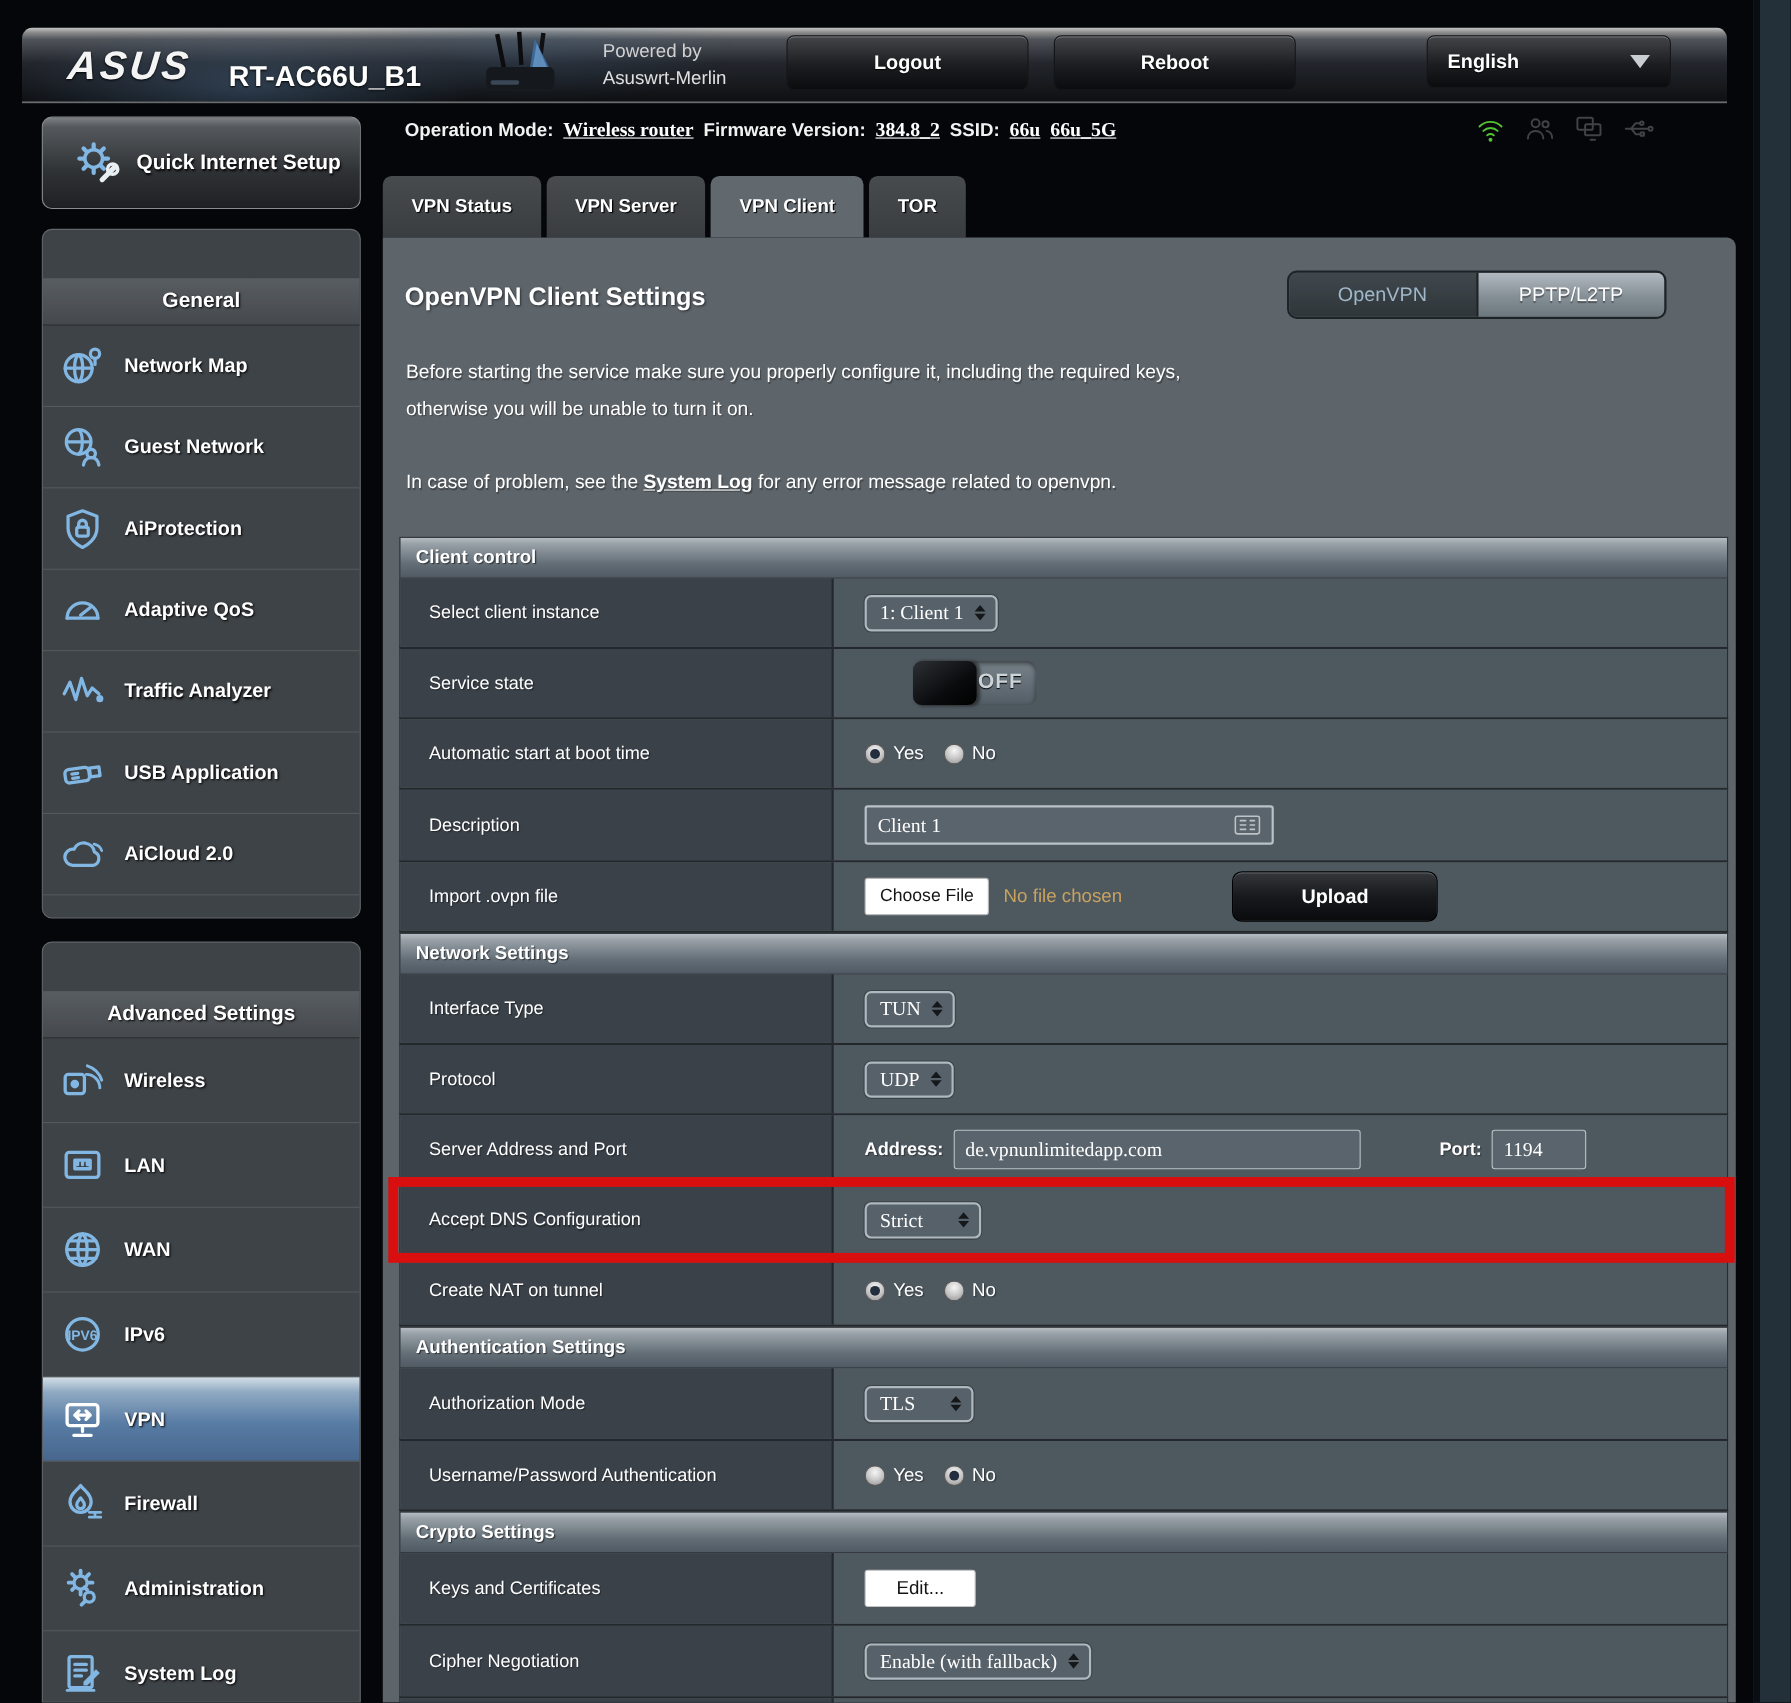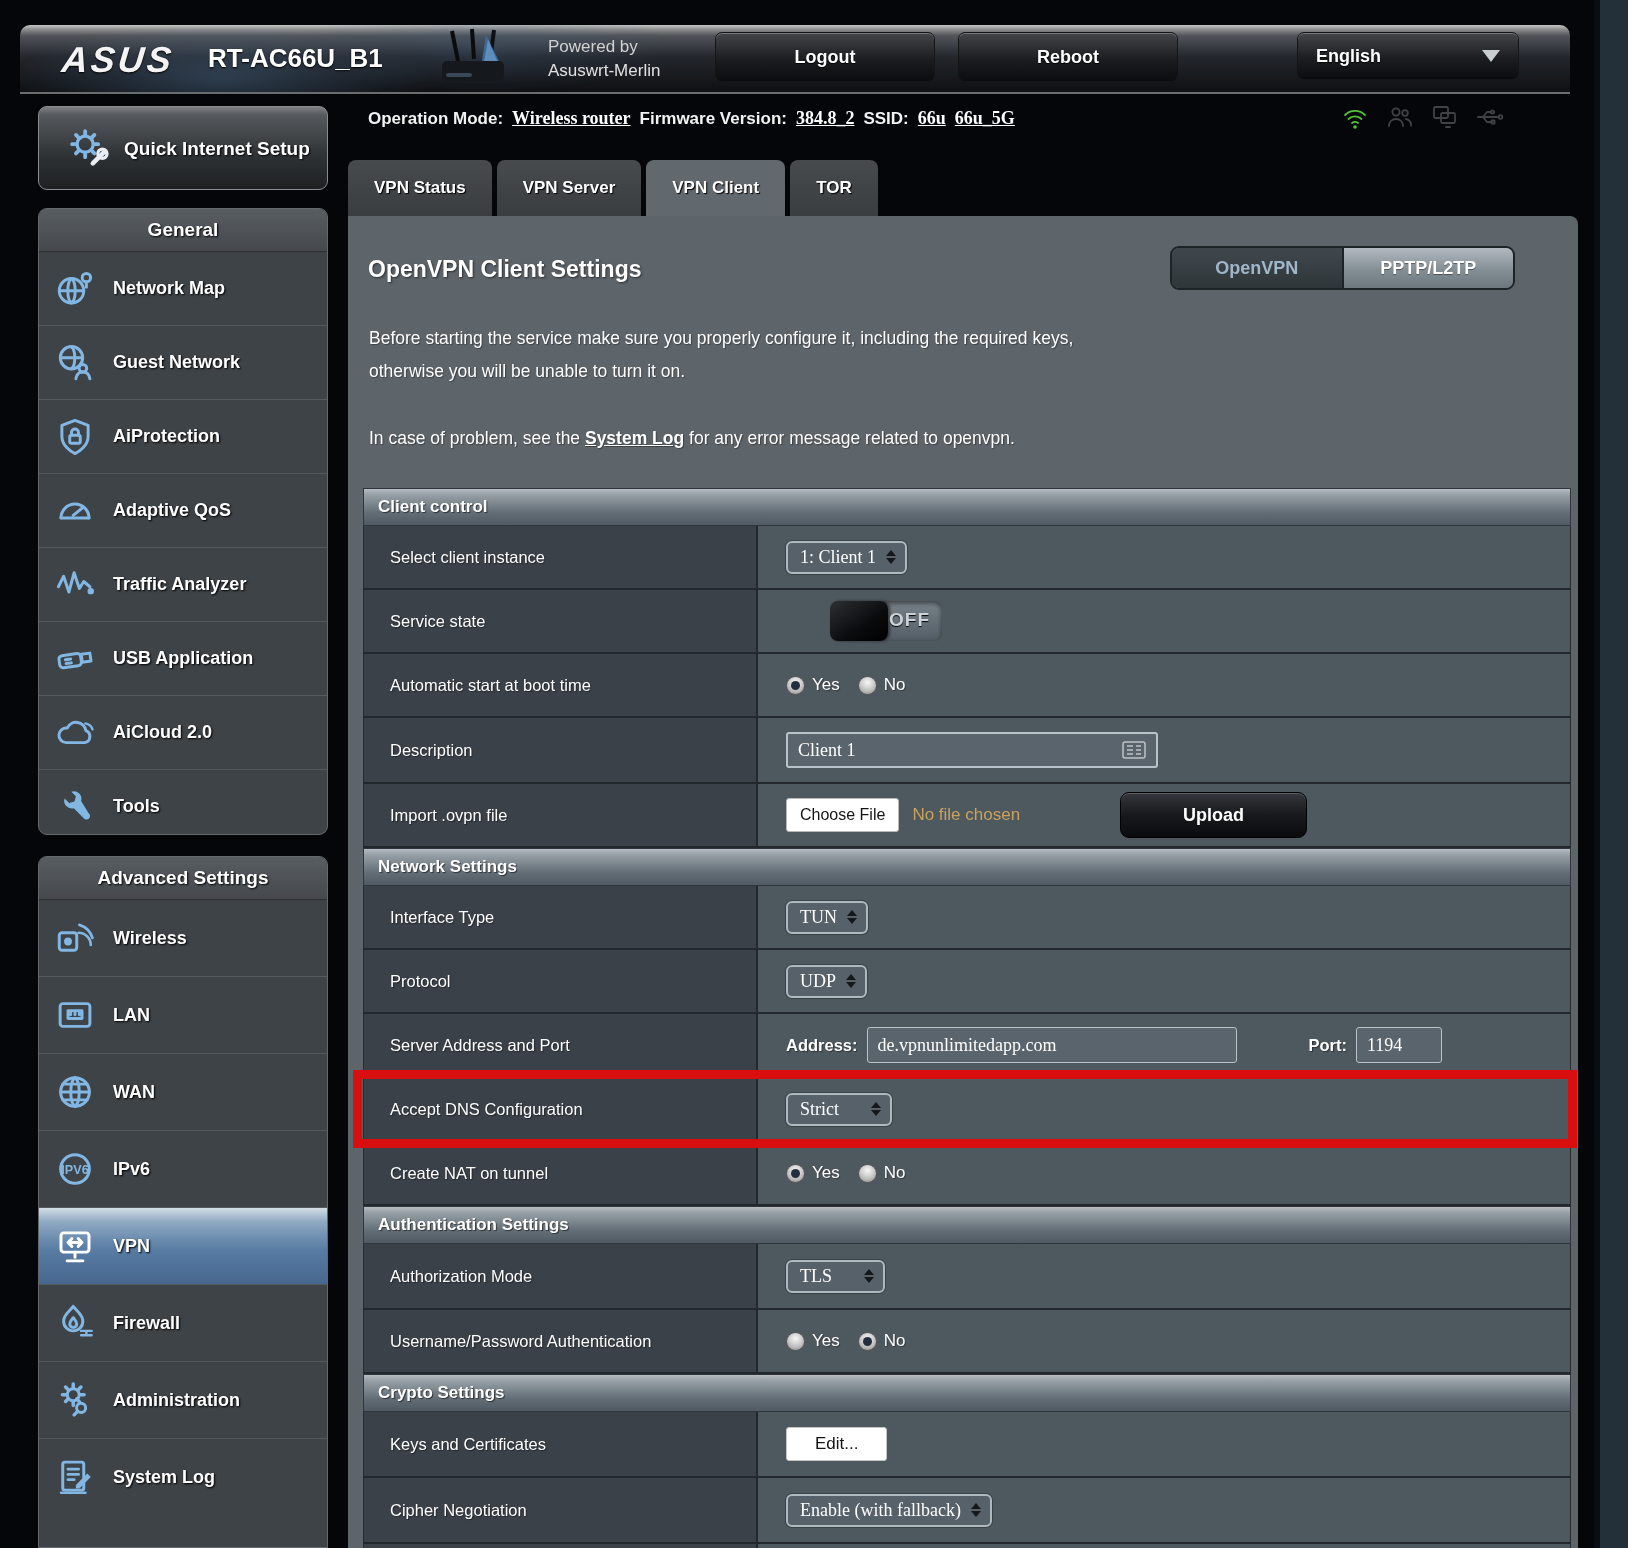--- a/index.html
+++ b/index.html
@@ -13,21 +13,21 @@
   
   .banner{position:absolute;left:20px;top:25px;width:1550px;height:67px;
       border-radius:10px 10px 0 0;border-bottom:2px solid #6a6d70;
       background:linear-gradient(180deg,#c6c6c6 0%,#8a8a8a 7%,#50545a 16%,#23262c 48%,#0e1013 100%);}
   .banner::before{content:"";position:absolute;inset:0;border-radius:10px 10px 0 0;
       background:radial-gradient(ellipse 300px 80px at 13% 80%,rgba(90,130,170,.35),transparent 70%),
                  radial-gradient(ellipse 260px 70px at 30% 30%,rgba(60,90,120,.30),transparent 70%);
       pointer-events:none;}
   .logo{position:absolute;left:42px;top:14px;font-size:36px;font-weight:bold;font-style:italic;
       letter-spacing:3px;transform:skewX(-6deg);color:#f4f4f4;text-shadow:0 1px 2px #000;}
-  .model{position:absolute;left:188px;top:18px;font-size:26px;font-weight:bold;color:#fff;
+  .model{position:absolute;left:188px;top:29px;font-size:26px;font-weight:bold;color:#fff;
       text-shadow:0 1px 2px #000;}
   .router-art{position:absolute;left:408px;top:2px;width:104px;height:62px;}
   .powered{position:absolute;left:528px;top:10px;line-height:24px;color:#d2d2d2;font-size:17px;}
   .powered .l2{color:#e0e0e0;}
   .hbtn{position:absolute;top:7px;height:48px;border-radius:7px;cursor:pointer;
       background:linear-gradient(180deg,#434548 0%,#1b1d20 55%,#0b0c0e 100%);
       border:1px solid #131517;box-shadow:inset 0 1px 0 rgba(255,255,255,.28);
       display:flex;align-items:center;justify-content:center;
       color:#fff;font-weight:bold;font-size:18px;text-shadow:0 1px 1px #000;}
   .btn-logout{left:695px;width:218px;}
@@ -52,21 +52,21 @@
       border:1px solid #8a8d90;box-sizing:border-box;cursor:pointer;
       background:linear-gradient(180deg,#7d8186 0%,#55595d 10%,#2f3235 60%,#1e2022 100%);
       display:flex;align-items:center;gap:12px;padding-left:27px;}
   .qis-label{font-size:19px;font-weight:bold;line-height:23px;text-shadow:1px 1px 2px #000;}
   .sbox{position:absolute;left:38px;width:290px;border-radius:9px;background:#3e4347;
       border:1px solid #63686c;box-sizing:border-box;overflow:hidden;}
   .sbox-general{top:208px;height:627px;}
   .sbox-advanced{top:856px;height:692px;border-radius:9px 9px 0 0;}
   .sbox-head{height:42px;display:flex;align-items:center;justify-content:center;
       font-size:19px;font-weight:bold;text-shadow:1px 1px 2px #000;
-      background:linear-gradient(180deg,#585d61 0%,#45494d 100%);border-bottom:1px solid #2c2f32;}
+      background:linear-gradient(180deg,#585d61 0%,#45494d 100%);border-bottom:1px solid #2c2f32;margin-top:44px;}
   .nav{list-style:none;margin:0;padding:0;}
   .nav-item{height:73px;display:flex;align-items:center;gap:17px;padding-left:15px;
       border-top:1px solid #54595d;cursor:pointer;}
   .sbox-advanced .nav-item{height:76px;}
   .nav-item:first-child{border-top:none;}
   .nav-label{font-size:18px;font-weight:bold;color:#fff;text-shadow:1px 1px 2px #000;}
   .nav-item.active{background:linear-gradient(180deg,#d3dee6 0%,#8fa9c2 18%,#587ca4 55%,#47668d 100%);}
   .icon-svg{width:42px;height:42px;stroke:#82b7e3;fill:none;stroke-width:1.7;
       stroke-linecap:round;stroke-linejoin:round;flex:0 0 auto;}
 
@@ -78,21 +78,21 @@
   .tab.active{background:#61686e;}
 
   
   .panel{position:absolute;left:348px;top:216px;width:1230px;height:1332px;
       background:#5d646a;border-radius:0 8px 0 0;}
   .page-title{position:absolute;left:20px;top:40px;font-size:23px;font-weight:bold;
       text-shadow:1px 1px 2px #2b2f33;}
   .proto-toggle{position:absolute;left:822px;top:30px;width:345px;height:44px;display:flex;
       border:2px solid #1e2326;border-radius:9px;overflow:hidden;box-sizing:border-box;}
   .seg{flex:1;display:flex;align-items:center;justify-content:center;font-size:18px;
-      font-weight:bold;cursor:pointer;}
+      font-weight:normal;cursor:pointer;}
   .seg-left{background:linear-gradient(180deg,#40484d 0%,#2f363a 100%);color:#9fb7c9;}
   .seg-right{background:linear-gradient(180deg,#b2bac0 0%,#848e95 55%,#6d777e 100%);
       color:#fff;text-shadow:0 1px 1px rgba(0,0,0,.4);border-left:2px solid #1e2326;}
   .intro{position:absolute;left:21px;top:106px;width:920px;font-size:17.5px;line-height:33px;
       text-shadow:1px 1px 1px rgba(0,0,0,.35);}
   .note{position:absolute;left:21px;top:212px;width:920px;font-size:17.5px;
       text-shadow:1px 1px 1px rgba(0,0,0,.35);}
   .note b{text-decoration:underline;cursor:pointer;}
 
   

